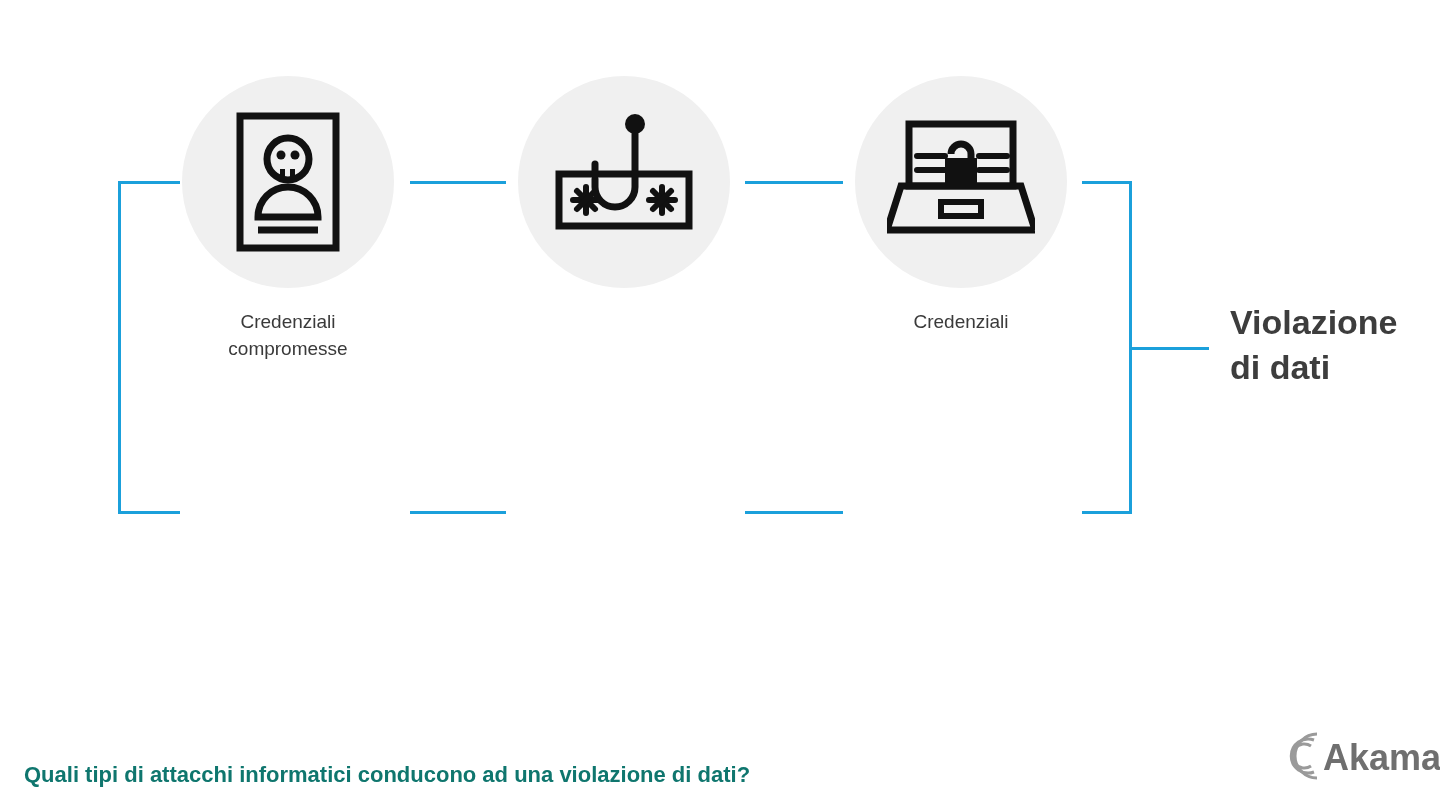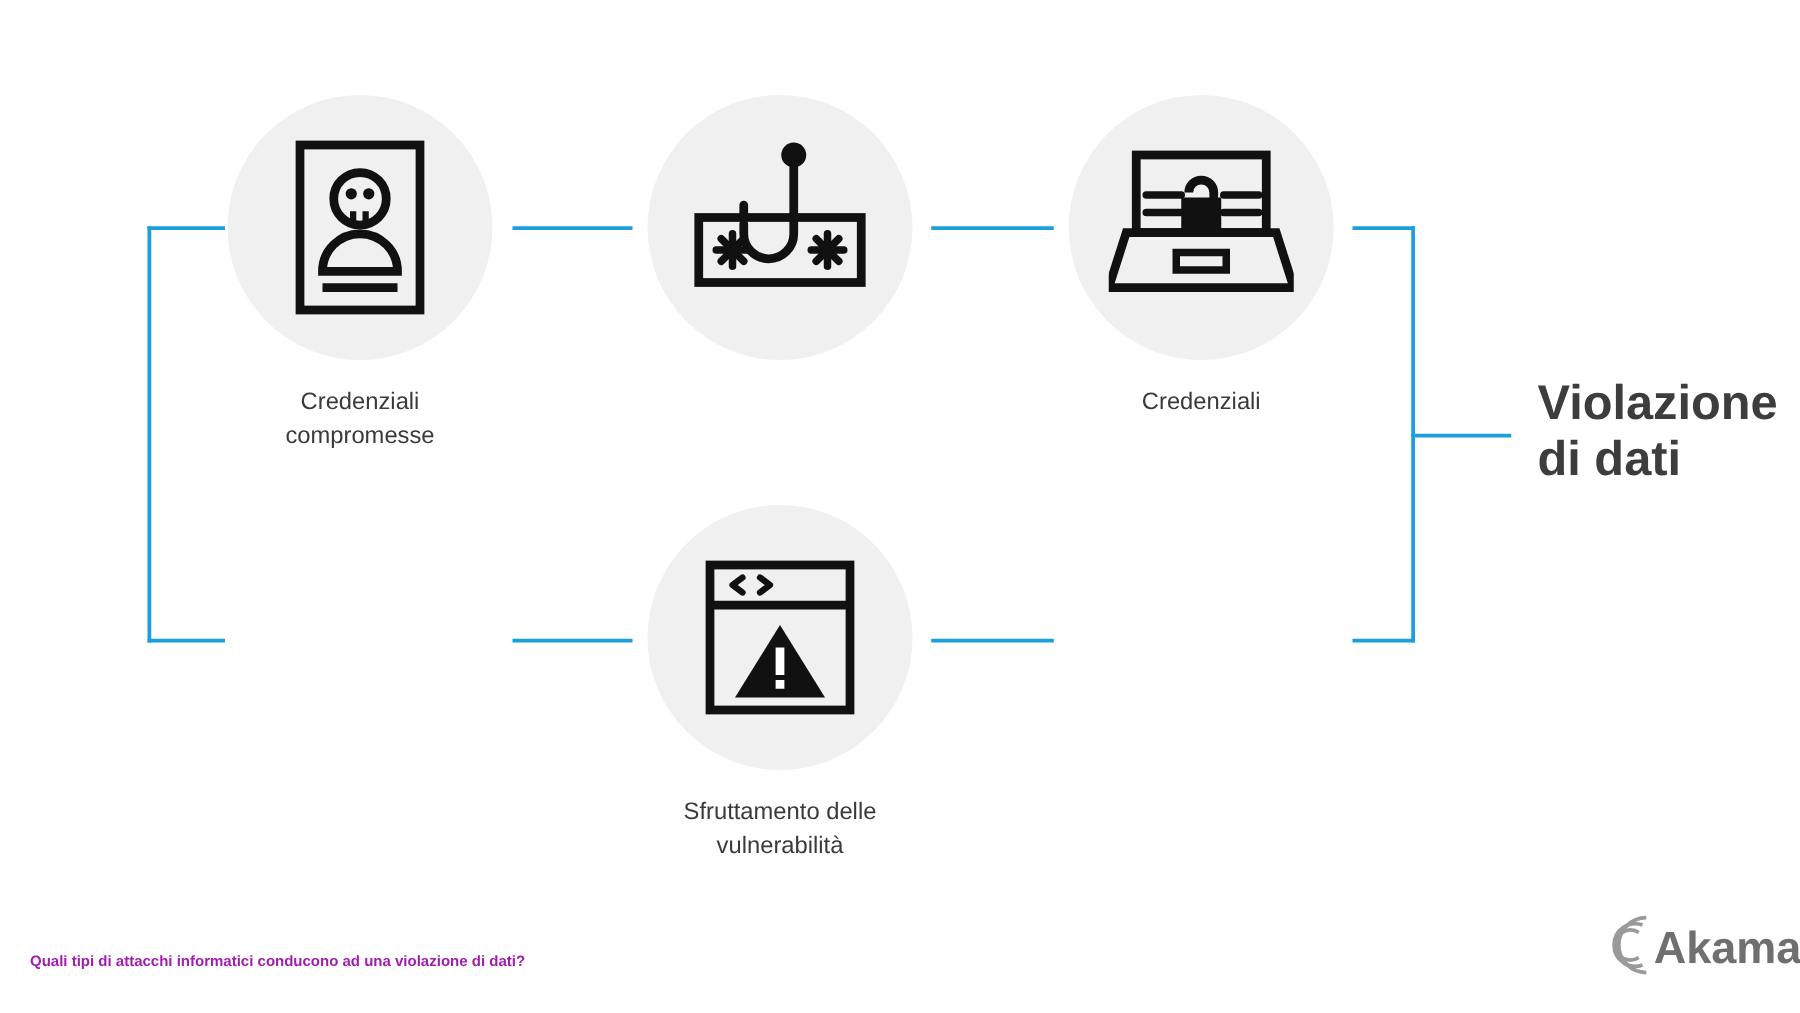--- a/index.html
+++ b/index.html
@@ -66,36 +66,36 @@
   }
   .conn.h { height: 3px; }
   .conn.v { width: 3px; }
 
   
   .outcome {
     position: absolute;
     left: 1230px;
     top: 300px;
     width: 210px;
-    font-size: 39px;
+    font-size: 34px;
     line-height: 45px;
     font-weight: bold;
     color: #3d3d3d;
     white-space: pre-line;
     font-family: "Liberation Sans", sans-serif;
   }
 
   
   .footer-q {
     position: absolute;
     left: 24px;
     top: 762px;
-    font-size: 12px;
+    font-size: 22px;
     font-weight: bold;
-    color: #a21caf;
+    color: #0f766e;
     font-family: "Liberation Sans", sans-serif;
   }
   .logo {
     position: absolute;
     right: 18px;
     top: 728px;
     width: 170px;
     height: 56px;
   }
 
@@ -180,39 +180,20 @@
           </g>
           <path d="M64 34 a10 10 0 0 1 20 0 v6" fill="none" stroke="#111" stroke-width="7"></path>
           <rect x="58" y="38" width="32" height="25" fill="#111"></rect>
         </svg>
       </span>
     </div>
     <div class="label">Credenziali</div>
   </div>
 
 
-  <div class="node" id="node-exploit">
-    <div class="bubble">
-      <span>
-        <svg width="120" height="124" viewBox="0 0 120 124">
-          <rect x="4" y="4" width="112" height="116" fill="none" stroke="#111" stroke-width="7"></rect>
-          <line x1="4" y1="36" x2="116" y2="36" stroke="#111" stroke-width="7"></line>
-          <g stroke="#111" stroke-width="5" fill="none" stroke-linecap="round" stroke-linejoin="round">
-            <polyline points="30,14 22,20 30,26"></polyline>
-            <polyline points="44,14 52,20 44,26"></polyline>
-          </g>
-          <path d="M60 52 L96 110 L24 110 Z" fill="#111"></path>
-          <rect x="56.5" y="70" width="7" height="22" fill="#ffffff"></rect>
-          <rect x="56.5" y="96" width="7" height="7" fill="#ffffff"></rect>
-        </svg>
-      </span>
-    </div>
-    <div class="label">Sfruttamento delle
-vulnerabilità</div>
-  </div>
 
 
   <div class="outcome">Violazione
 di dati</div>
 
   <div class="footer-q">Quali tipi di attacchi informatici conducono ad una violazione di dati?</div>
 
   <div class="logo">
     <svg width="170" height="56" viewBox="0 0 170 56">
       <g fill="none" stroke="#9a9a9a" stroke-width="3">

